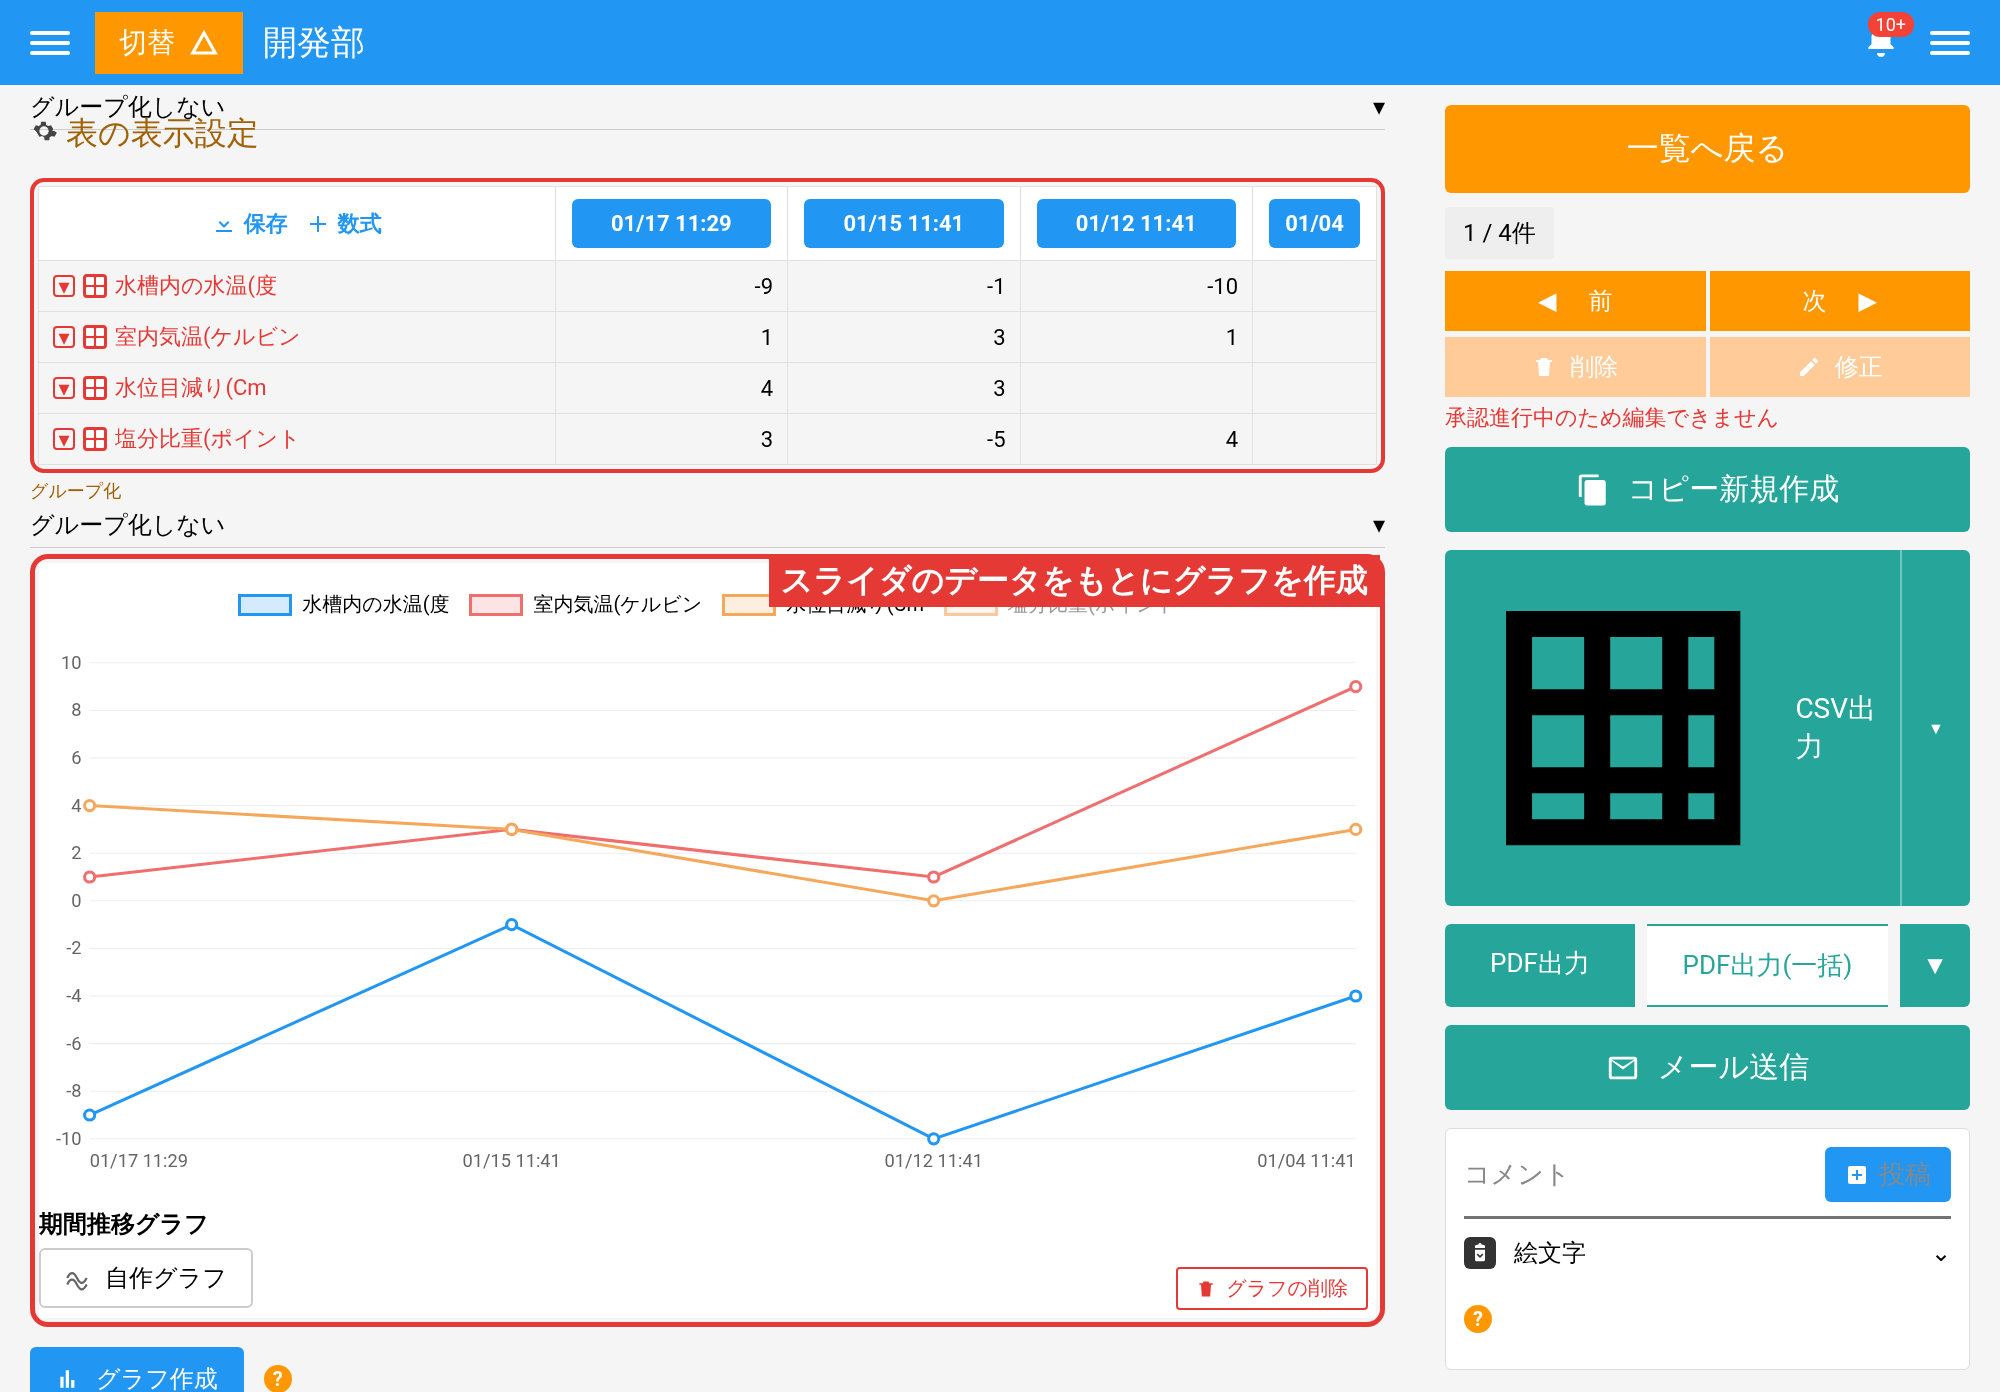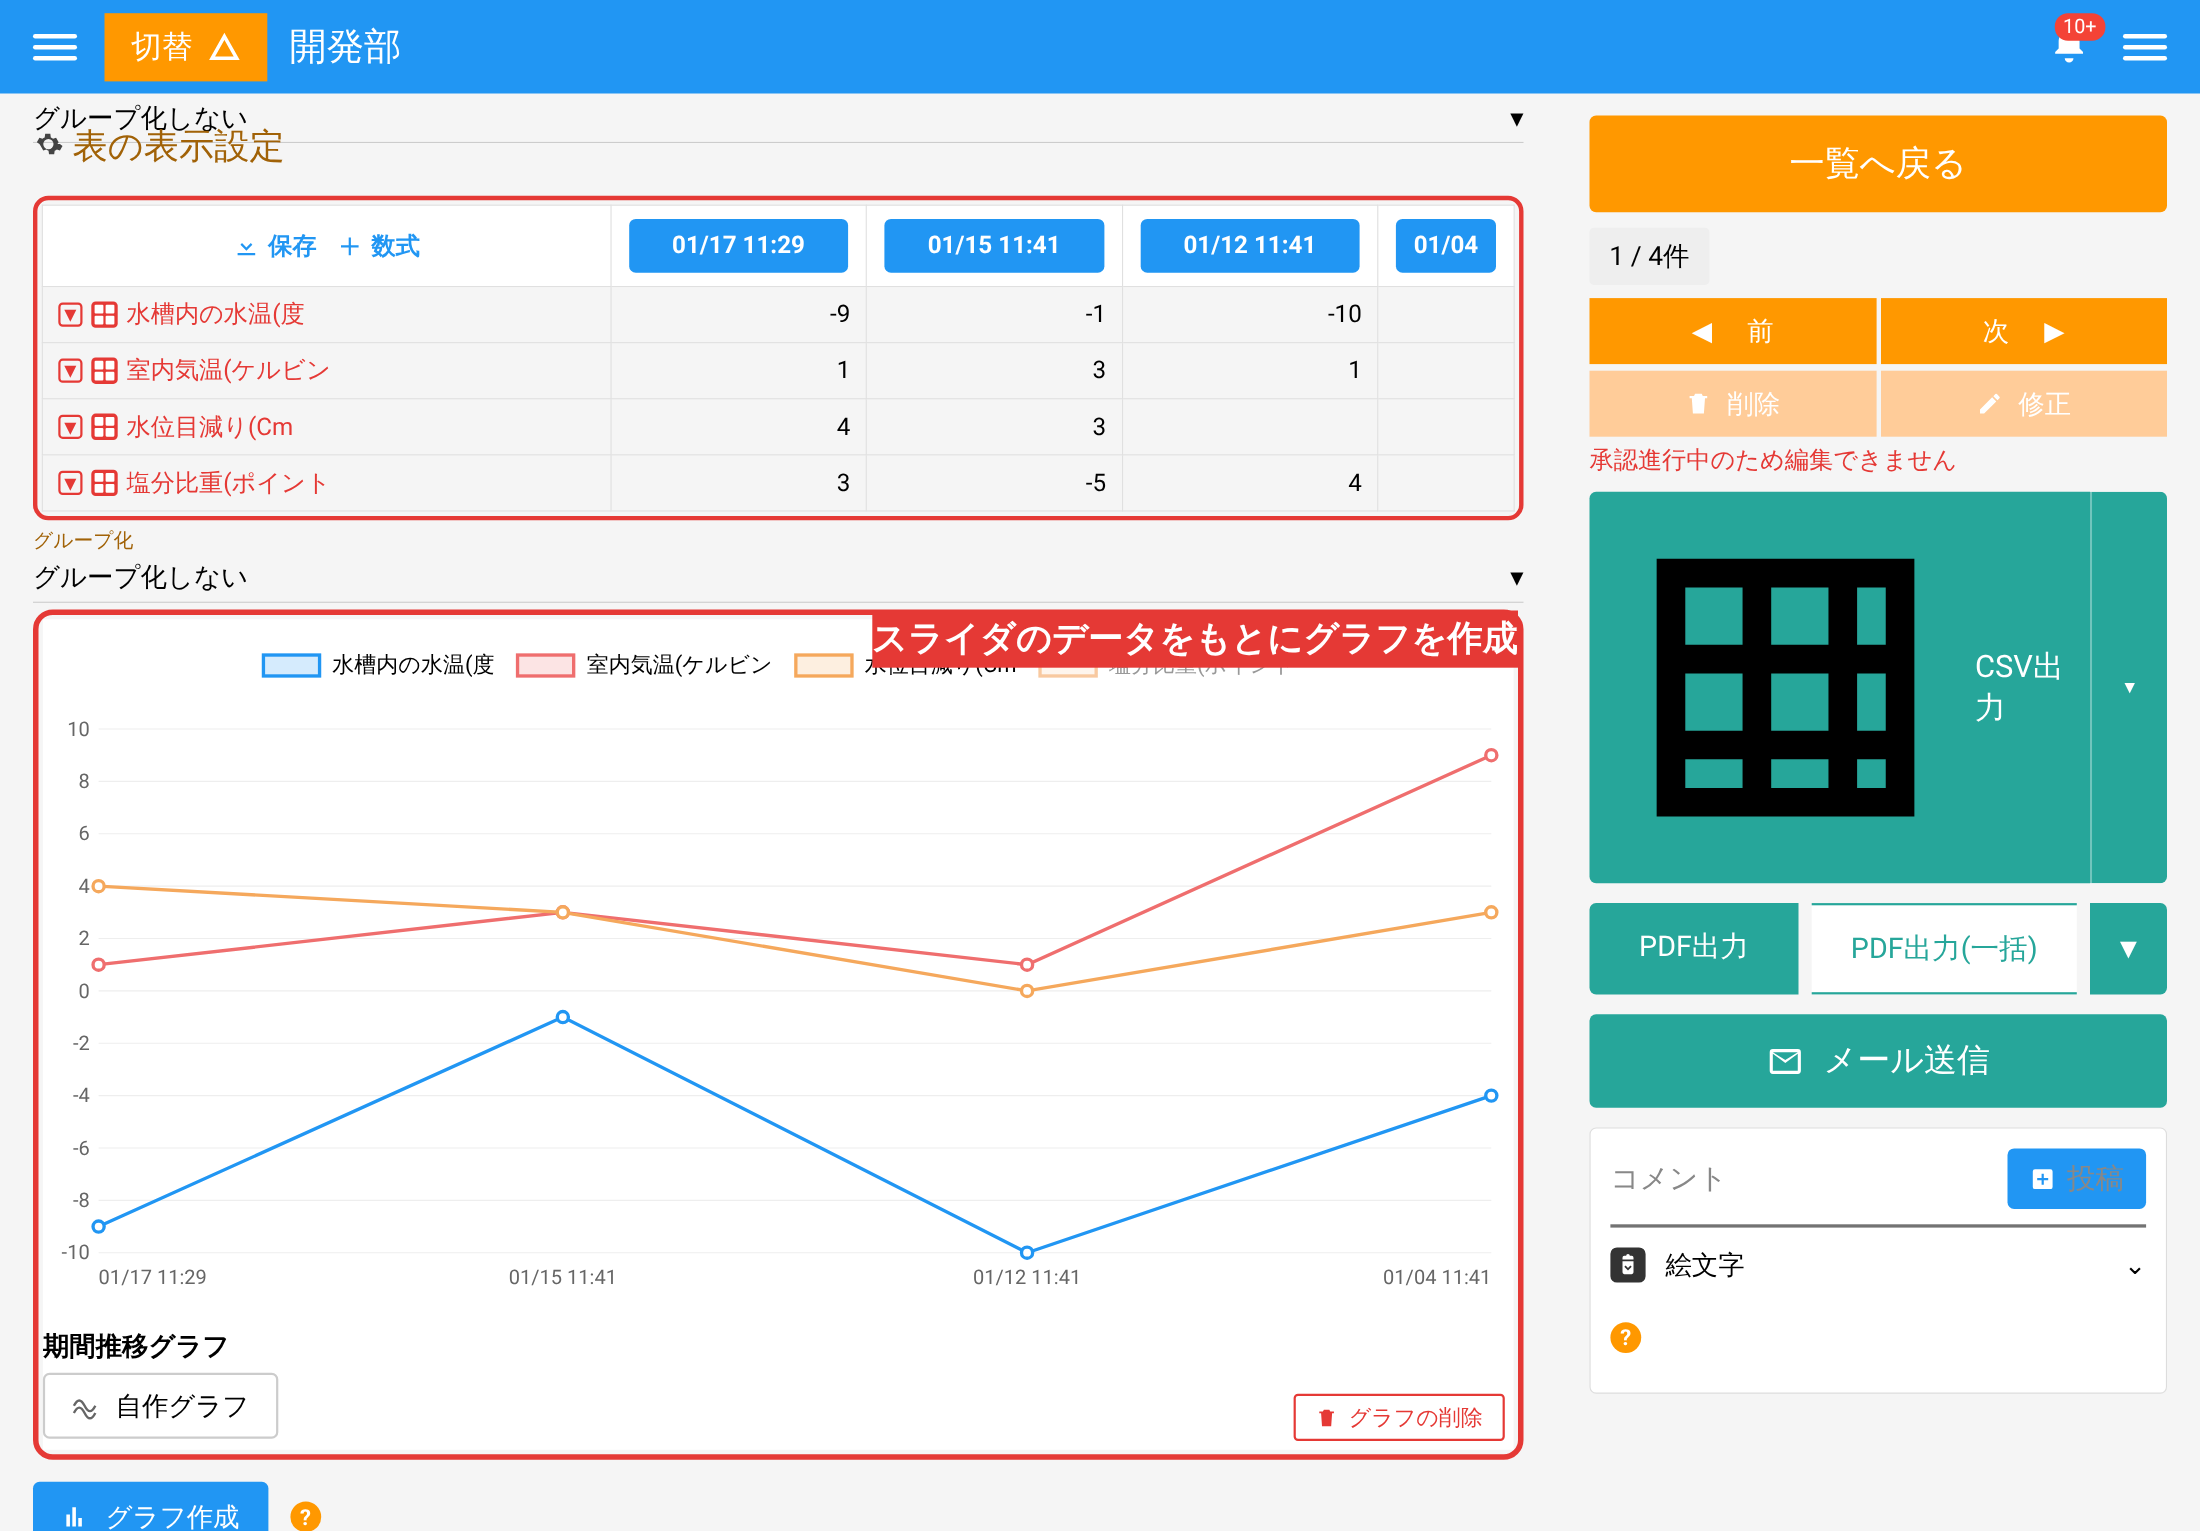--- a/index.html
+++ b/index.html
@@ -16,21 +16,21 @@
 .badge{position:absolute;top:-10px;right:-14px;background:#f44336;color:#fff;font-size:18px;padding:2px 8px;border-radius:12px}
 .main{display:flex;height:calc(100% - 85px)}
 .left{width:1415px;padding:0 30px;overflow:hidden}
 .right{width:585px;padding:20px 30px}
 .group-label{color:#a16207;font-size:18px;margin-top:4px}
 .group-select{display:flex;justify-content:space-between;align-items:center;font-size:24px;border-bottom:1px solid #ccc;padding:6px 0;cursor:pointer}
 .table-settings{display:flex;align-items:center;justify-content:center;gap:8px;font-size:32px;color:#a16207;margin:-4px 0 8px;position:relative;top:-14px}
 .gear svg{width:28px;height:28px;fill:#444}
 .red-box{border:4px solid #e53935;border-radius:14px;padding:4px;margin:6px 0}
 .red-box-rough{border:5px solid #e53935;border-radius:18px;padding:4px;margin:6px 0;position:relative}
-.annotation{position:absolute;top:-4px;right:0;background:#e53935;color:#fff;font-size:32px;font-weight:700;padding:4px 0;z-index:5}
+.annotation{position:absolute;top:-4px;right:0;background:#e53935;color:#fff;font-size:32px;font-weight:700;padding:4px 12px;z-index:5}
 .tbl{width:100%;border-collapse:collapse;font-size:22px}
 .tbl th,.tbl td{border:1px solid #e0e0e0;padding:10px 14px;text-align:right}
 .tbl th:first-child,.tbl td:first-child{text-align:left}
 .hdr-cell{background:#fff;text-align:center}
 .save-cell{color:#2196f3;display:flex;gap:18px;justify-content:center;align-items:center}
 .save-cell span{display:flex;align-items:center;gap:8px;cursor:pointer}
 .save-cell svg{width:24px;height:24px;fill:#2196f3}
 .date-btn{background:#2196f3;color:#fff;padding:12px 8px;border-radius:6px;margin:2px;display:block;text-align:center;font-size:22px;cursor:pointer}
 .row-label{color:#e53935;display:flex;align-items:center;gap:8px}
 .row-label .dd{width:22px;height:22px;border:2px solid #e53935;border-radius:4px;display:flex;align-items:center;justify-content:center;cursor:pointer}
@@ -346,20 +346,26 @@
           <span>削除</span>
         </div>
     <div class="edit-btn">
           <svg viewBox="0 0 24 24">
             <path d="M3 17.25V21h3.75L17.8 9.94l-3.75-3.75L3 17.25zM20.7 7.04a1 1 0 000-1.41l-2.34-2.34a1 1 0 00-1.41 0l-1.83 1.83 3.75 3.75 1.83-1.83z"></path>
           </svg>
           <span>修正</span>
         </div>
   </div>
   <div class="warn">承認進行中のため編集できません</div>
+  <div class="teal-btn">
+        <svg viewBox="0 0 24 24">
+          <path d="M16 1H4a2 2 0 00-2 2v14h2V3h12V1zm3 4H8a2 2 0 00-2 2v14a2 2 0 002 2h11a2 2 0 002-2V7a2 2 0 00-2-2z"></path>
+        </svg>
+        <span>コピー新規作成</span>
+      </div>
   <div class="teal-split">
     <div class="main-part">
           <svg viewBox="0 0 24 24">
             <path d="M3 3h18v18H3V3zm2 2v4h4V5H5zm6 0v4h4V5h-4zm6 0v4h2V5h-2zM5 11v4h4v-4H5zm6 0v4h4v-4h-4zm6 0v4h2v-4h-2zM5 17v2h4v-2H5zm6 0v2h4v-2h-4zm6 0v2h2v-2h-2z"></path>
           </svg>
           <span>CSV出力</span>
         </div>
     <div class="dd-part">
           <span style="color:#fff">▼</span>
         </div>

